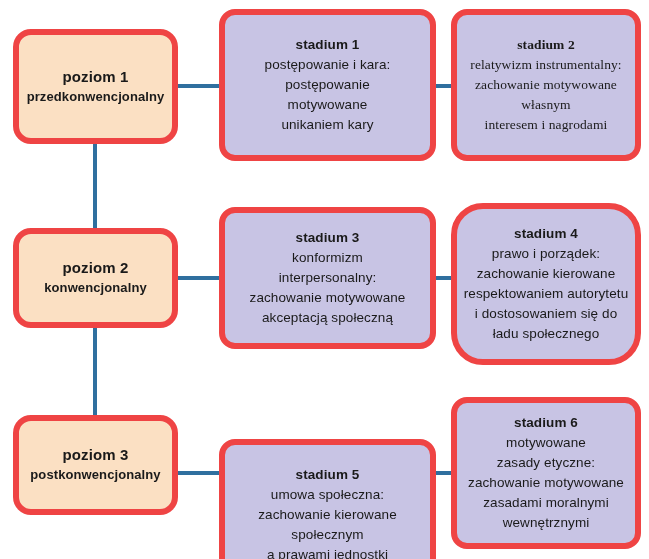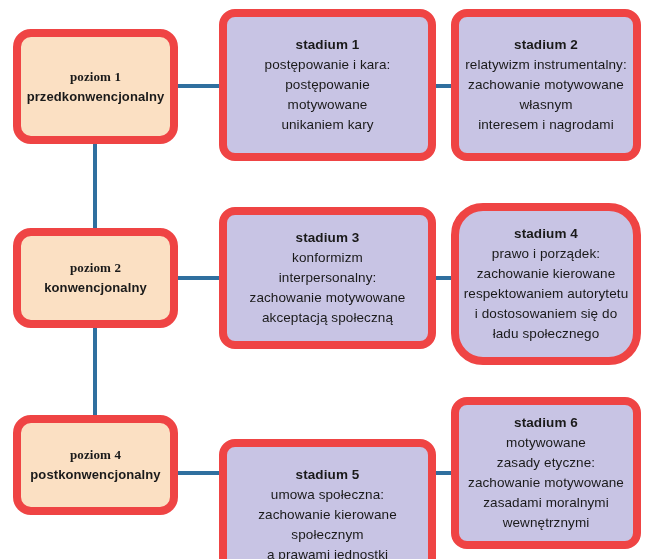--- a/index.html
+++ b/index.html
@@ -29,21 +29,21 @@
   .connector {
     position: absolute;
     background: #2f6f9f;
     z-index: 1;
   }
 
   
   .node {
     position: absolute;
     box-sizing: border-box;
-    border: 8px solid #ef4444;
+    border: 6px solid #ef4444;
     border-radius: 16px;
     display: flex;
     flex-direction: column;
     align-items: center;
     justify-content: center;
     text-align: center;
     z-index: 2;
     padding: 4px 6px;
   }
   .node.level {
@@ -59,27 +59,27 @@
     font-size: 13.5px;
     line-height: 20px;
     letter-spacing: 0.1px;
   }
   .node .line {
     font-size: 13.5px;
     line-height: 20px;
     letter-spacing: 0.1px;
     white-space: nowrap;
   }
-  .node.level .title { font-size: 13px; font-family: Liberation Serif, serif; }
+  .node.level .title { font-size: 15px; }
   .node.level .line  { font-size: 13px; font-weight: bold; }
 
   
   #level-1  { left: 13px;  top: 29px;  width: 165px; height: 115px; }
   #stage-1  { left: 219px; top: 9px;   width: 217px; height: 152px; }
-  #stage-2  { left: 451px; top: 9px;   width: 190px; height: 152px; }
+  #stage-2  { left: 451px; top: 9px;   width: 190px; height: 152px; font-family: Liberation Serif, serif; }
 
   
   #level-2  { left: 13px;  top: 228px; width: 165px; height: 100px; }
   #stage-3  { left: 219px; top: 207px; width: 217px; height: 142px; }
   #stage-4  { left: 451px; top: 203px; width: 190px; height: 162px; border-radius: 32px; }
 
   
   #level-3  { left: 13px;  top: 415px; width: 165px; height: 100px; }
   #stage-5  { left: 219px; top: 395px; width: 217px; height: 152px; margin-top: 44px; }
   #stage-6  { left: 451px; top: 397px; width: 190px; height: 152px; }
@@ -148,21 +148,21 @@
   <div class="node stage" id="stage-4">
     <div class="title">stadium 4</div>
     <div class="line">prawo i porządek:</div>
     <div class="line">zachowanie kierowane</div>
     <div class="line">respektowaniem autorytetu</div>
     <div class="line">i dostosowaniem się do</div>
     <div class="line">ładu społecznego</div>
   </div>
 
   <div class="node level" id="level-3">
-    <div class="title">poziom 4</div>
+    <div class="title">poziom 3</div>
     <div class="line">postkonwencjonalny</div>
   </div>
 
   <div class="node stage" id="stage-5">
     <div class="title">stadium 5</div>
     <div class="line">umowa społeczna:</div>
     <div class="line">zachowanie kierowane</div>
     <div class="line">społecznym</div>
     <div class="line">a prawami jednostki</div>
   </div>

